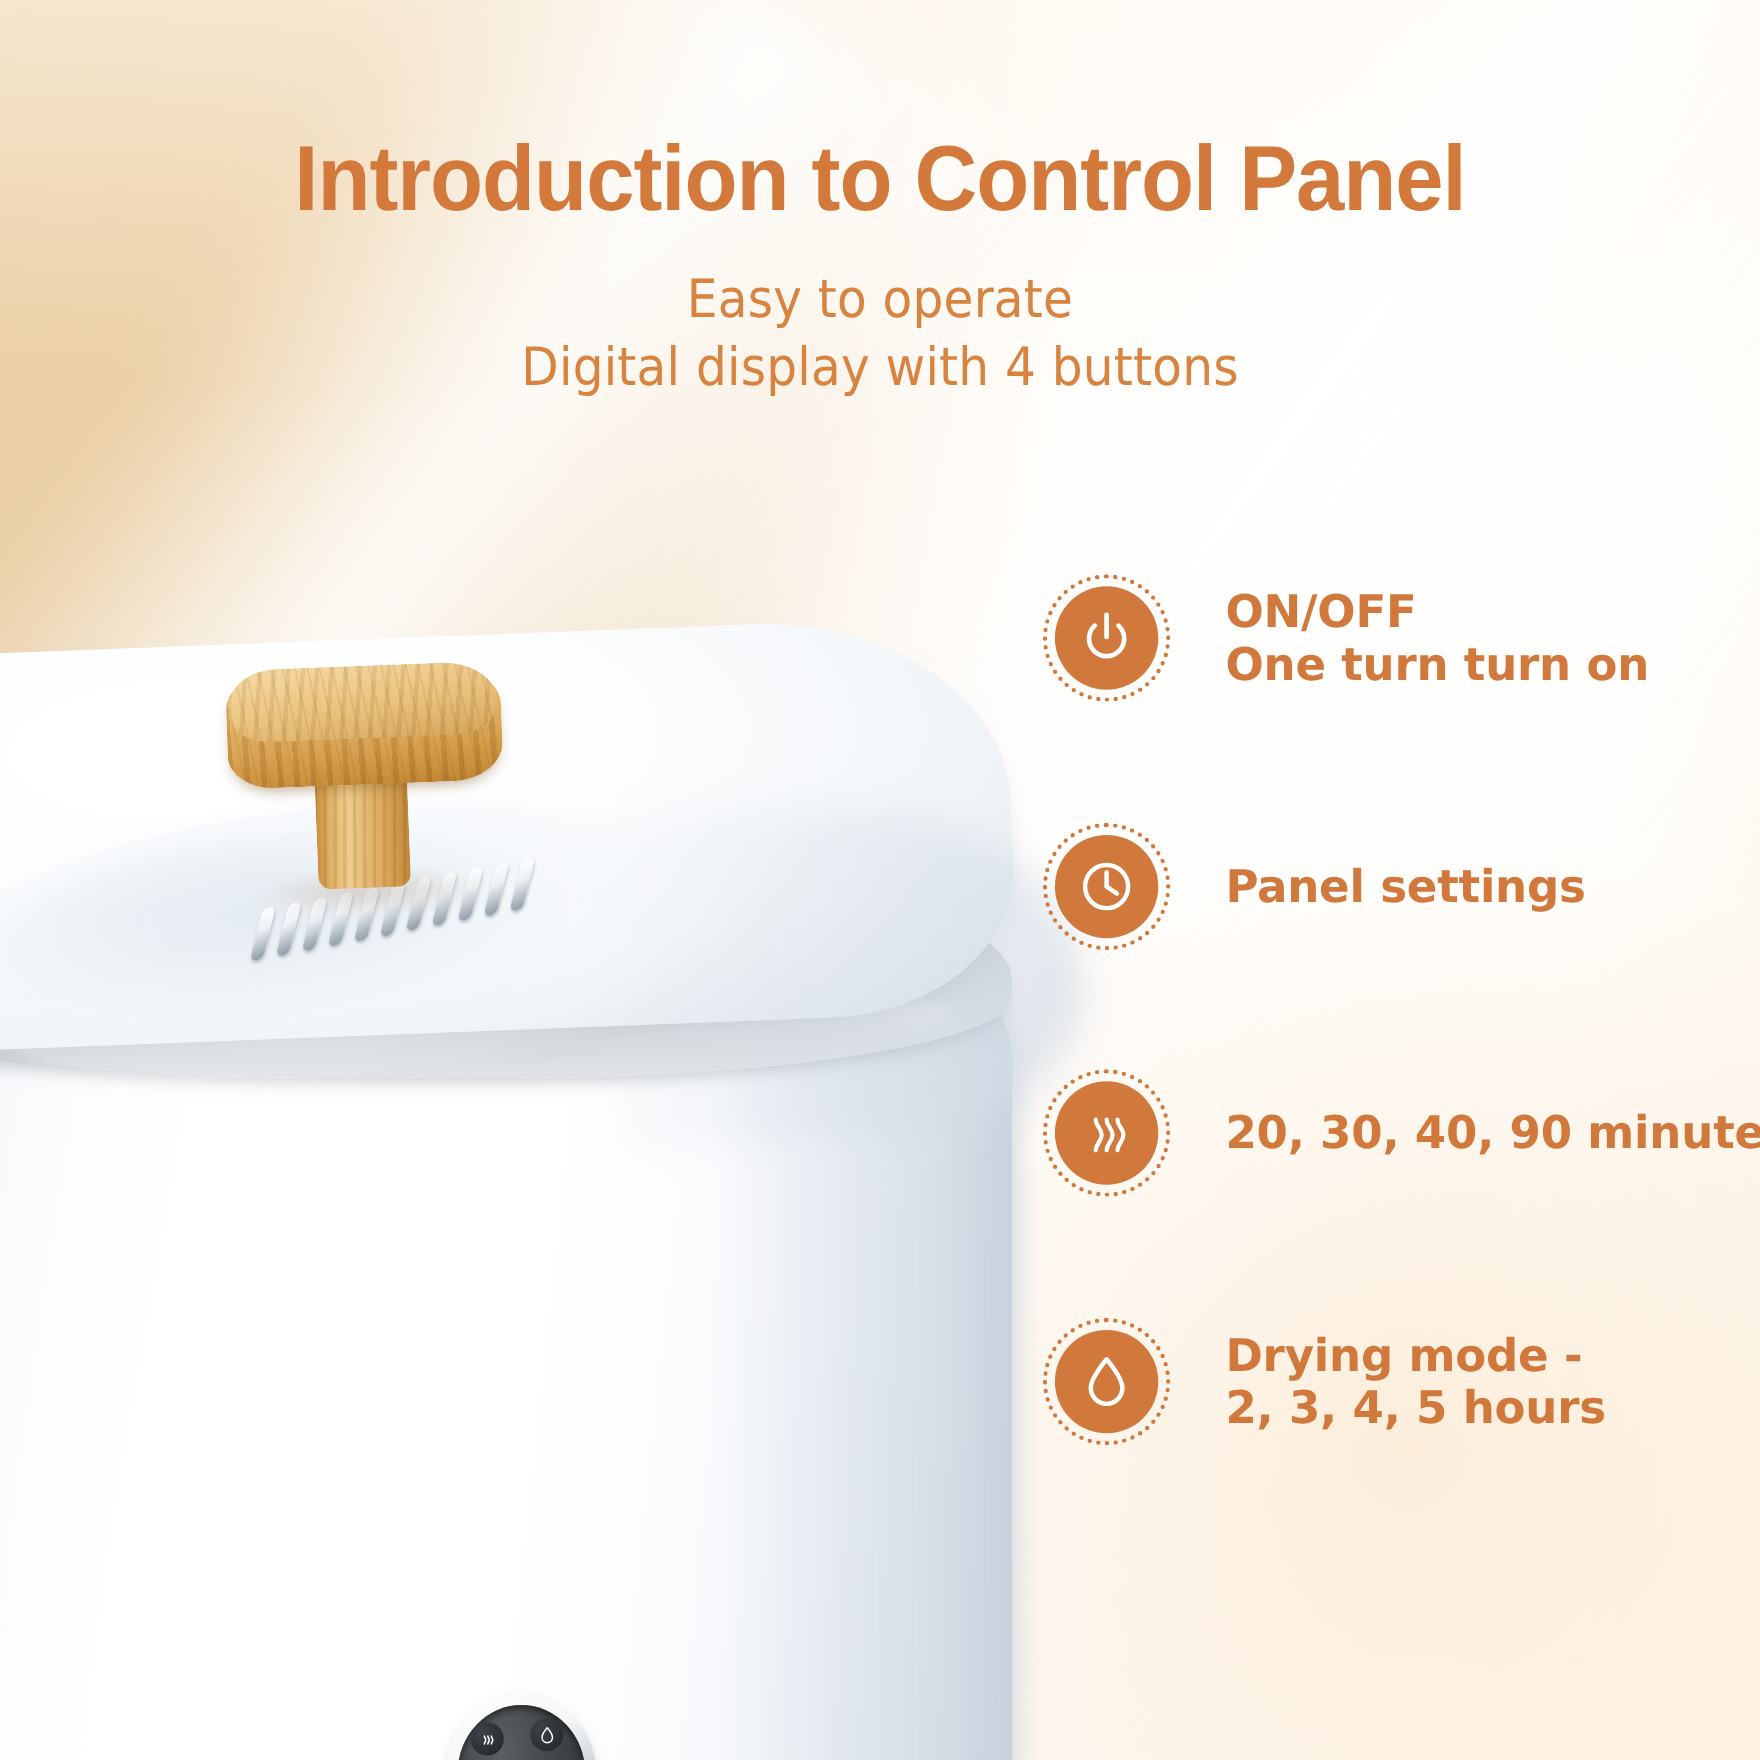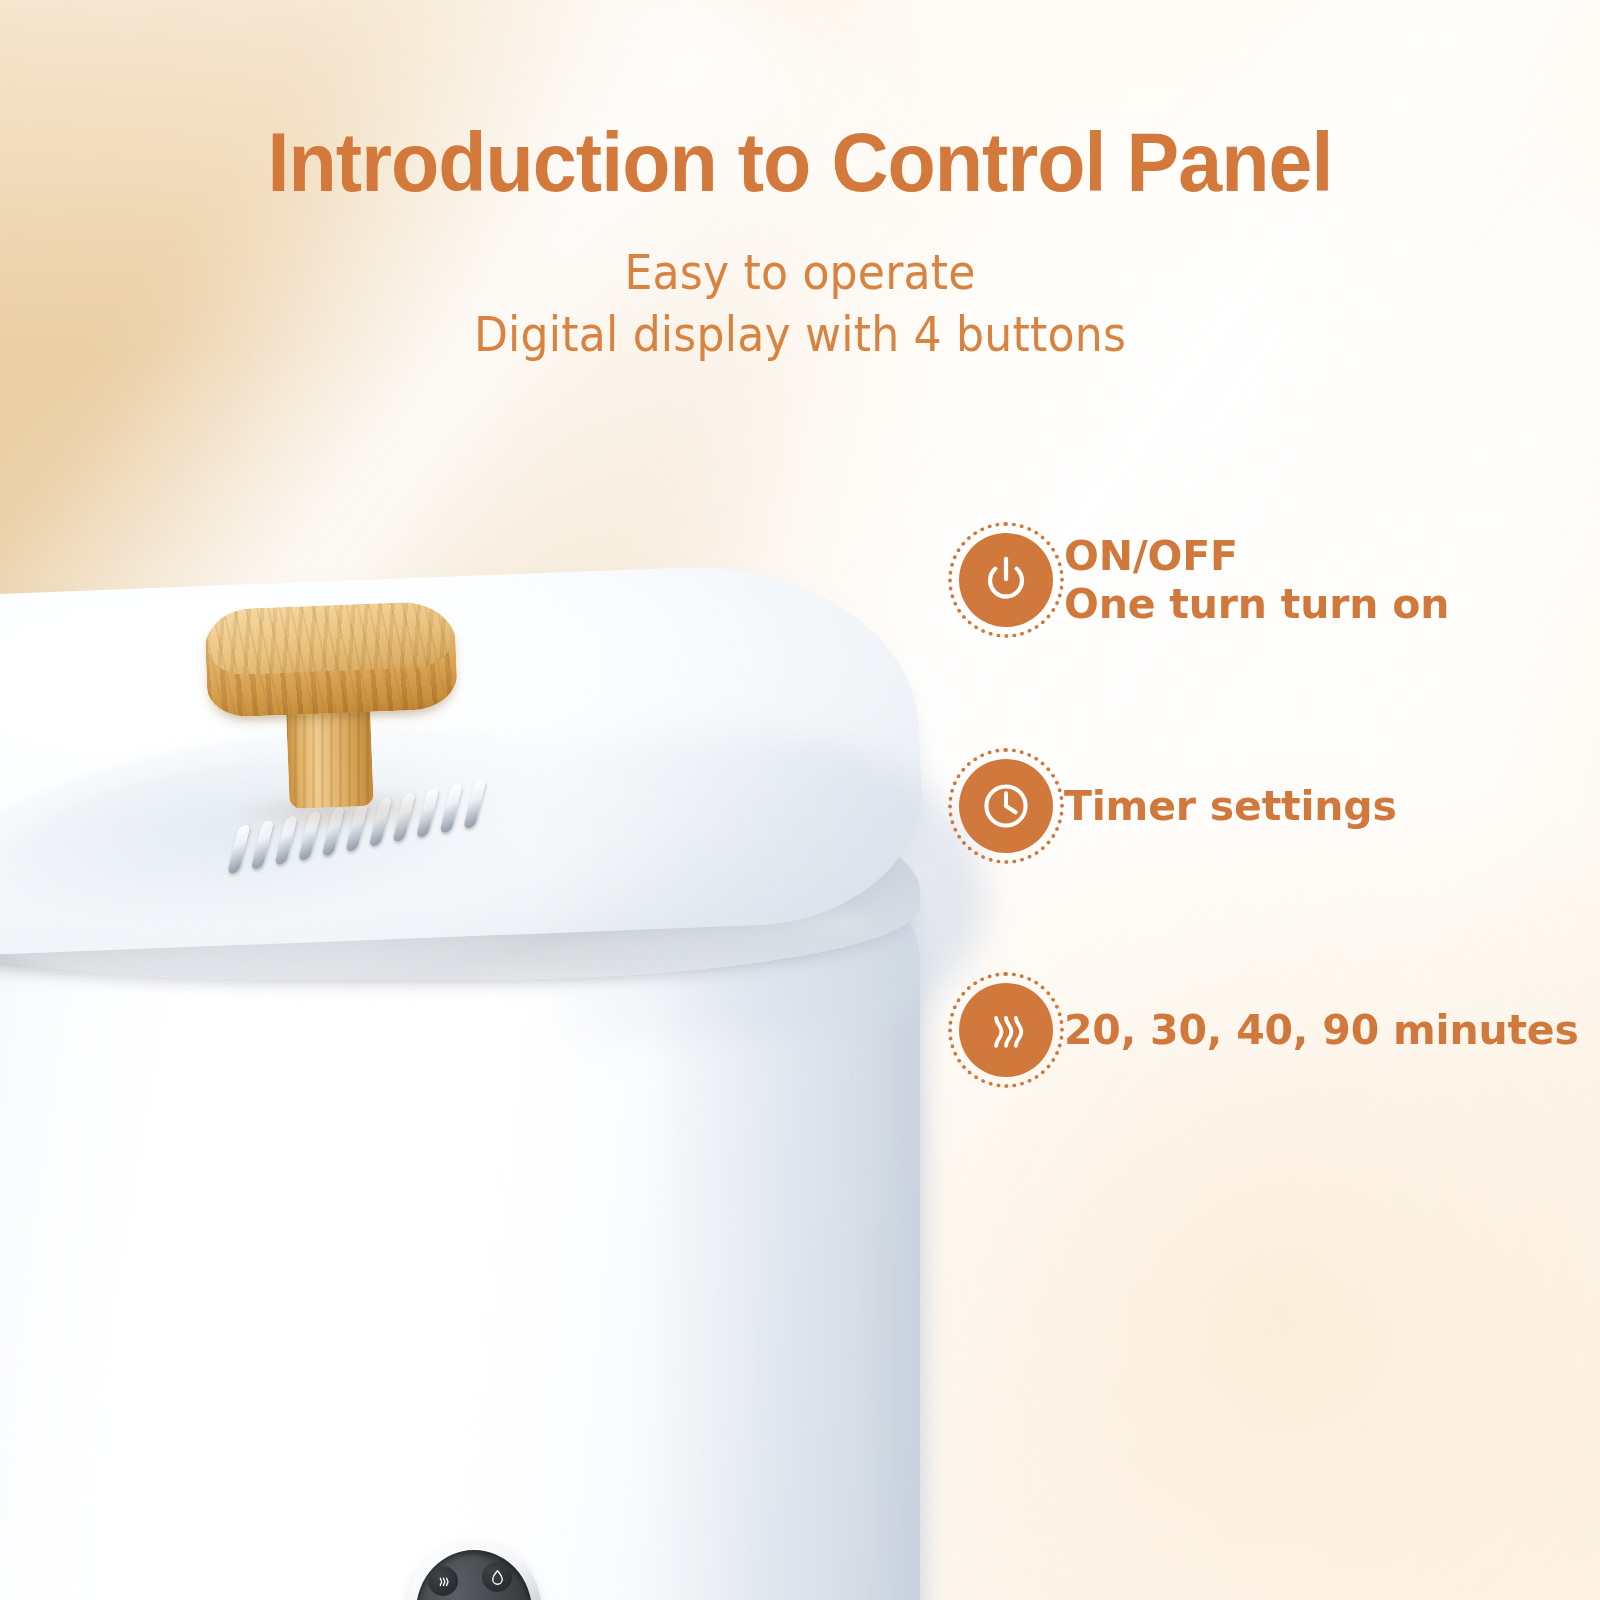--- a/index.html
+++ b/index.html
@@ -219,20 +219,21 @@
     position:absolute;inset:0;border-radius:50%;
     border:4px dotted #d1793c;
   }
   .badge .disc{
     position:absolute;left:11px;top:11px;width:94px;height:94px;border-radius:50%;
     background:#d1793c;display:flex;align-items:center;justify-content:center;
   }
   .badge .disc svg{width:54px;height:54px;}
 
   .ftext{
+    margin-left:50px;
     color:#d1793c;
     font-family:"DejaVu Sans", sans-serif;
     font-weight:700;
     font-size:41px;
     line-height:1.18;
     letter-spacing:-.2px;
     white-space:nowrap;
   }
   .ftext .l2{display:block;}
 </style>
@@ -327,34 +328,48 @@
     <div class="badge">
       <div class="dots"></div>
       <div class="disc">
         <svg viewBox="0 0 24 24" fill="none" stroke="#ffffff" stroke-width="1.8" stroke-linecap="round">
           <circle cx="12" cy="12" r="8.7"></circle>
           <path d="M12 6.3 V12 L16.2 14.8"></path>
         </svg>
       </div>
     </div>
     <div class="ftext">
-      <span>Timer settings</span>
+      <span>Panel settings</span>
     </div>
   </div>
 
   <div class="feature f3">
     <div class="badge">
       <div class="dots"></div>
       <div class="disc">
         <svg viewBox="0 0 24 24" fill="none" stroke="#ffffff" stroke-width="1.7" stroke-linecap="round">
           <path d="M7.6 19 C7.6 16.3 10 15.6 10 12.8 C10 10 7.6 9.3 7.6 6.6"></path>
           <path d="M12 19 C12 16.3 14.4 15.6 14.4 12.8 C14.4 10 12 9.3 12 6.6"></path>
           <path d="M16.4 19 C16.4 16.3 18.8 15.6 18.8 12.8 C18.8 10 16.4 9.3 16.4 6.6"></path>
         </svg>
       </div>
     </div>
     <div class="ftext">
       <span class="l2">20, 30, 40, 90 minutes</span>
     </div>
   </div>
 
+  <div class="feature f4">
+    <div class="badge">
+      <div class="dots"></div>
+      <div class="disc">
+        <svg viewBox="0 0 24 24" fill="none" stroke="#ffffff" stroke-width="1.8" stroke-linejoin="round">
+          <path d="M12 3 C12 3 5.6 10.4 5.6 14.4 C5.6 18.1 8.5 21 12 21 C15.5 21 18.4 18.1 18.4 14.4 C18.4 10.4 12 3 12 3 Z"></path>
+        </svg>
+      </div>
+    </div>
+    <div class="ftext">
+      <span>Drying mode -</span>
+      <span class="l2">2, 3, 4, 5 hours</span>
+    </div>
+  </div>
 
 </div>
 
 </body></html>

